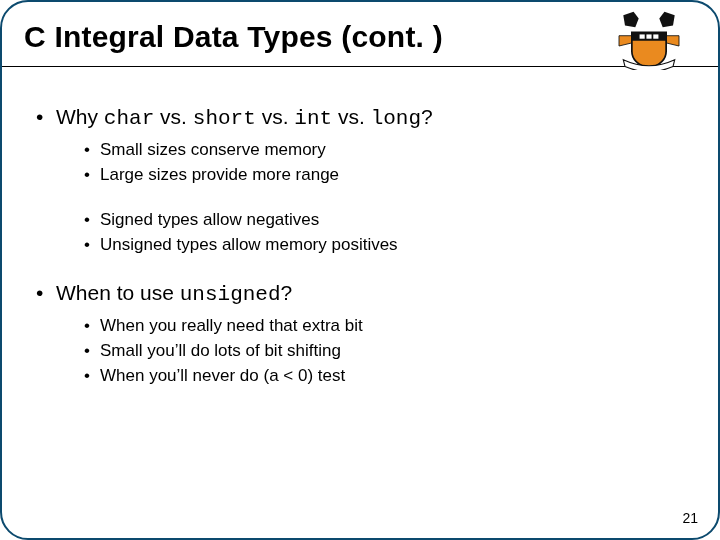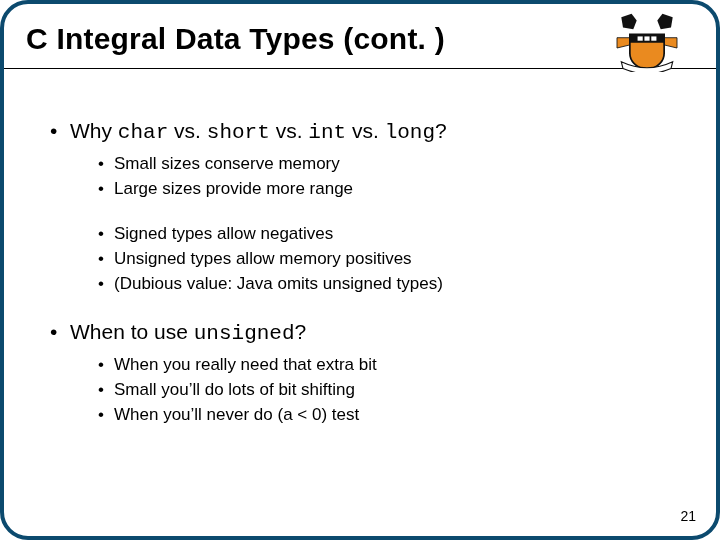--- a/index.html
+++ b/index.html
@@ -10,21 +10,21 @@
     background: #fff;
     font-family: Arial, Helvetica, sans-serif;
     color: #000;
     overflow: hidden;
   }
   .slide {
     position: relative;
     box-sizing: border-box;
     width: 720px;
     height: 540px;
-    border: 4px solid #0c4a6e;
+    border: 2px solid #0c4a6e;
     border-radius: 28px;
     background: #fff;
   }
   .title-row {
     position: relative;
     padding: 18px 22px 12px 22px;
     border-bottom: 1.5px solid #000;
   }
   .title {
     font-size: 30px;
@@ -36,21 +36,21 @@
     top: 8px;
     right: 26px;
     width: 86px;
     height: 60px;
   }
   .content {
     padding: 36px 30px 10px 34px;
   }
   ul.top {
     list-style: none;
-    margin: 12px;
+    margin: 0;
     padding: 0;
   }
   ul.top > li {
     margin-bottom: 22px;
   }
   .b1 {
     font-size: 21px;
     line-height: 1.35;
     position: relative;
     padding-left: 20px;
@@ -132,21 +132,20 @@
         <ul class="sub">
           <li>Small sizes conserve memory</li>
           <li>Large sizes provide more range</li>
         </ul>
       </li>
 
       <li>
         <ul class="sub">
           <li>Signed types allow negatives</li>
           <li>Unsigned types allow memory positives</li>
-          <li>(Dubious value:  Java omits unsigned types)</li>
         </ul>
       </li>
 
       <li>
         <div class="b1">
           <span>When to use </span><span class="wc">unsigned</span><span>?</span>
         </div>
         <ul class="sub">
           <li>When you really need that extra bit</li>
           <li>Small you’ll do lots of bit shifting</li>

